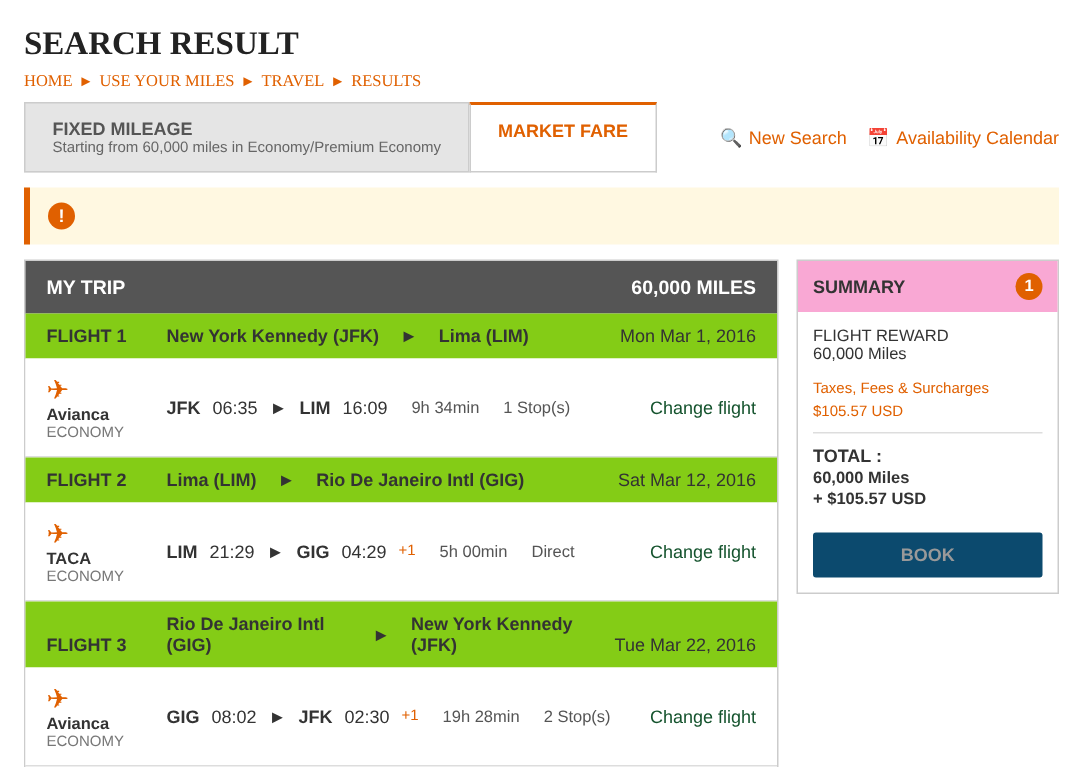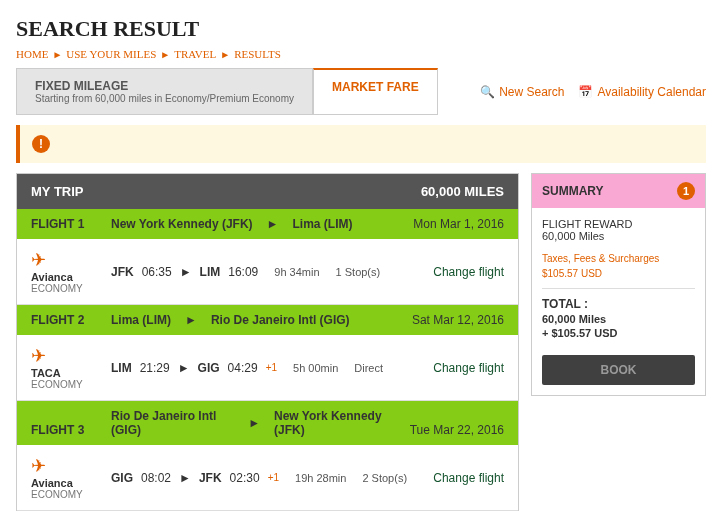--- a/index.html
+++ b/index.html
@@ -60,21 +60,21 @@
     .summary-panel { width: 175px; border: 1px solid #ccc; margin-left: 12px; padding: 0; align-self: flex-start; }
     .summary-header { background: #f9a8d4; padding: 8px 10px; display: flex; justify-content: space-between; align-items: center; font-size: 12px; font-weight: bold; color: #333; }
     .summary-badge { background: #e06000; color: #fff; border-radius: 50%; width: 18px; height: 18px; display: flex; align-items: center; justify-content: center; font-size: 11px; }
     .summary-body { padding: 10px; }
     .summary-row { margin-bottom: 8px; }
     .summary-label { font-size: 11px; font-weight: normal; color: #333; }
     .summary-value { font-size: 11px; color: #333; }
     .summary-taxes { font-size: 10px; color: #e06000; }
     .summary-total-label { font-size: 12px; font-weight: bold; color: #333; }
     .summary-total-value { font-size: 11px; font-weight: bold; color: #333; margin-top: 2px; }
-    .book-btn { width: 100%; background: #404040; border: none; padding: 8px; font-size: 12px; color: #999; cursor: pointer; margin-top: 8px; font-weight: bold; border-radius: 2px; }
+    .book-btn { width: 100%; background: #0c4a6e; border: none; padding: 8px; font-size: 12px; color: #999; cursor: pointer; margin-top: 8px; font-weight: bold; border-radius: 2px; }
 
     
     .show-details { text-align: center; padding: 10px; }
 
     .divider-h { border: none; border-top: 1px solid #ddd; }
   </style>
 </head>
 <body>
 
 <div class="page-wrapper">

